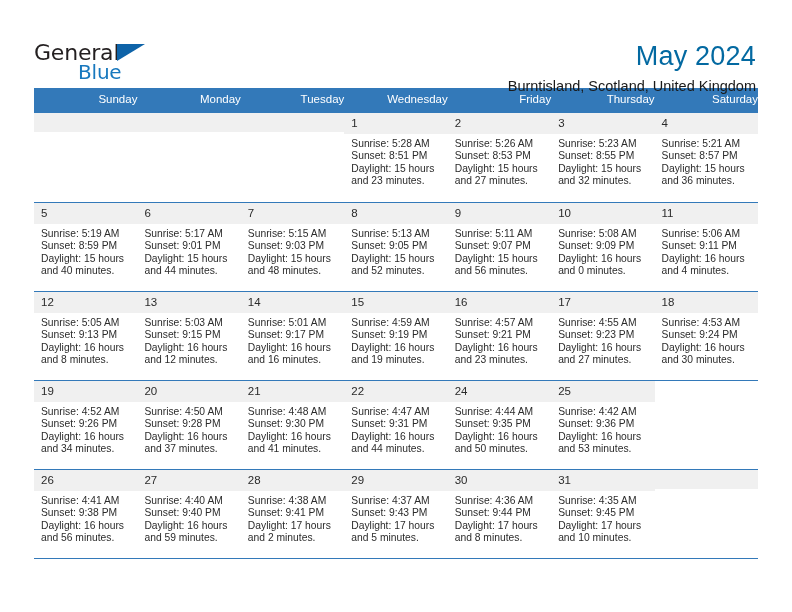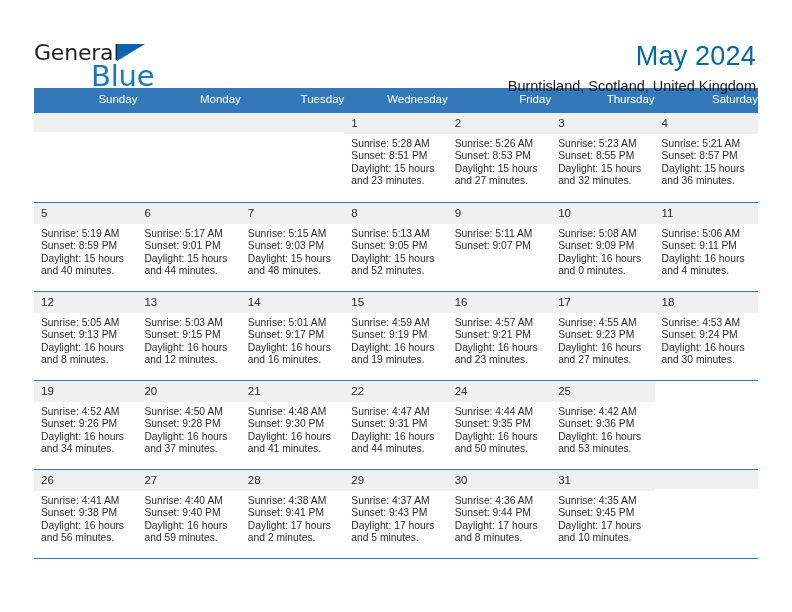--- a/index.html
+++ b/index.html
@@ -45,23 +45,23 @@
     left: 0;
     top: 0;
     font-size: 22px;
     letter-spacing: -0.2px;
     color: #231f20;
     font-family: "DejaVu Sans", sans-serif;
     line-height: 1;
   }
   .brand-blue {
     position: absolute;
-    left: 57px;
+    left: 44px;
     top: 20px;
-    font-size: 29px;
+    font-size: 20px;
     letter-spacing: -0.2px;
     color: #1878be;
     font-family: "DejaVu Sans", sans-serif;
     line-height: 1;
   }
   .brand-triangle {
     position: absolute;
     left: 83px;
     top: 2px;
     width: 0;
@@ -265,20 +265,21 @@
               <div>Sunrise: 5:13 AM</div>
               <div>Sunset: 9:05 PM</div>
               <div class="daylight-wrap">Daylight: 15 hours and 52 minutes.</div>
             </div>
           </div>
           <div class="day-cell">
             <span class="day-number">9</span>
             <div class="day-body">
               <div>Sunrise: 5:11 AM</div>
               <div>Sunset: 9:07 PM</div>
+              <div class="daylight-wrap">Daylight: 15 hours and 56 minutes.</div>
             </div>
           </div>
           <div class="day-cell">
             <span class="day-number">10</span>
             <div class="day-body">
               <div>Sunrise: 5:08 AM</div>
               <div>Sunset: 9:09 PM</div>
               <div class="daylight-wrap">Daylight: 16 hours and 0 minutes.</div>
             </div>
           </div>

